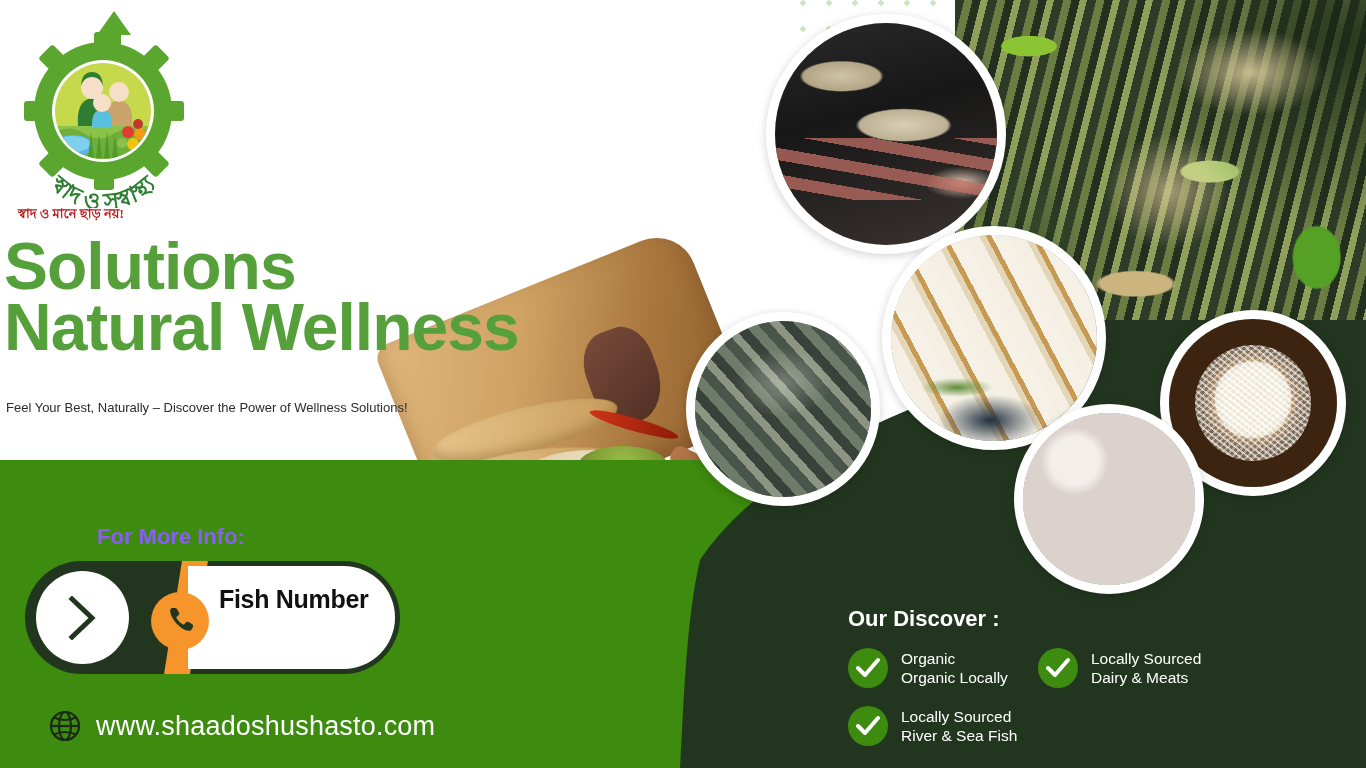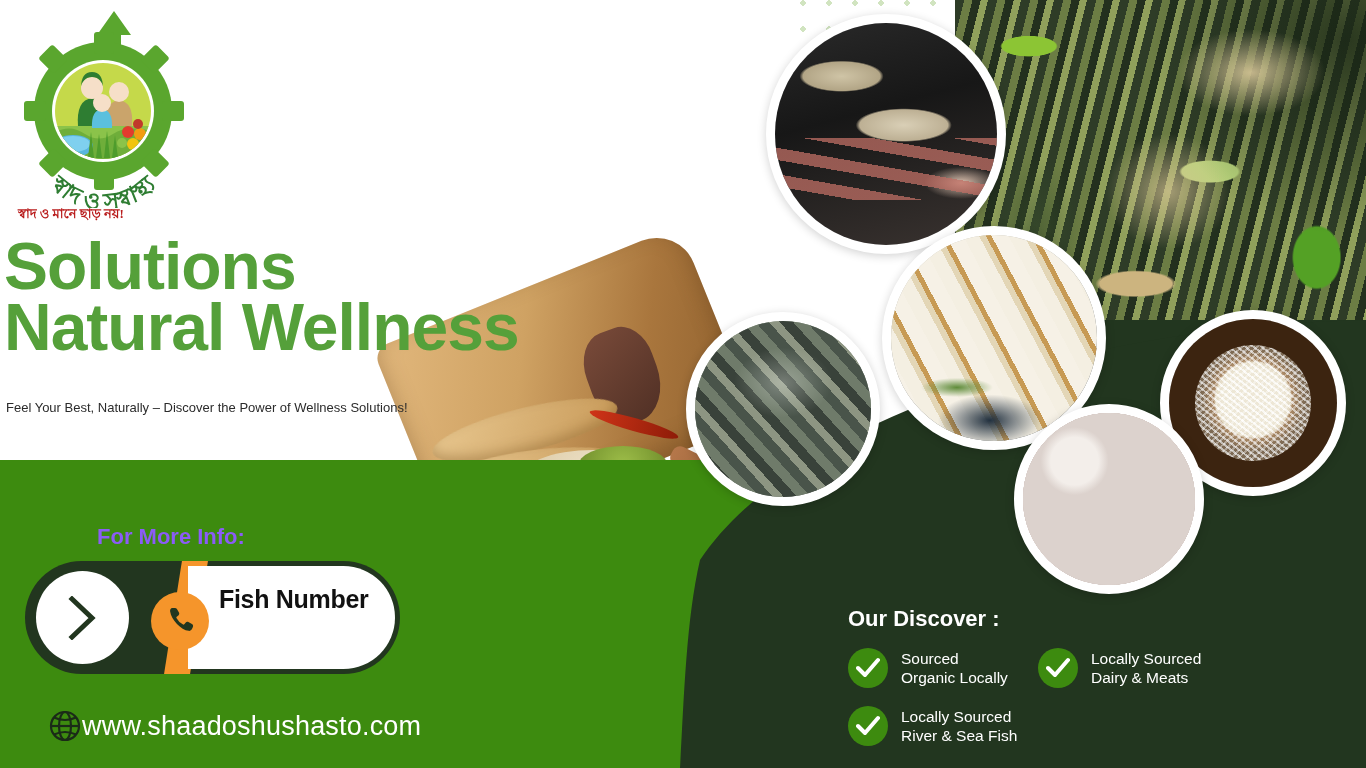--- a/index.html
+++ b/index.html
@@ -256,21 +256,21 @@
   .contact .phone-glyph{position:absolute;left:140px;top:44px;width:31px;height:31px;}
   .contact .ph-label{
     position:absolute;left:194px;top:24px;color:#111111;
     font-size:25px;font-weight:700;letter-spacing:-.3px;
   }
   .contact .ph-num{
     position:absolute;left:194px;top:58px;color:#111111;
     font-size:25px;letter-spacing:.2px;
   }
 
-  .website{position:absolute;left:48px;top:706px;height:40px;display:flex;align-items:center;}
+  .website{position:absolute;left:48px;top:706px;height:40px;display:flex;align-items:center;gap:14px;}
   .website .url{color:#ffffff;font-size:27px;letter-spacing:.2px;}
 
   
   .svc-title{
     position:absolute;left:848px;top:606px;color:#ffffff;
     font-size:22px;font-weight:700;
   }
   .svc{position:absolute;display:flex;align-items:center;gap:13px;}
   .svc .check{
     width:40px;height:40px;border-radius:50%;background:#3d8b0f;
@@ -436,21 +436,21 @@
 
   <div class="svc-title">Our Discover :</div>
 
   <div class="svc svc-1">
     <span class="check">
       <svg width="24" height="22" viewBox="0 0 24 22">
         <path d="M2 11 L9 18 L22 3" fill="none" stroke="#ffffff" stroke-width="4" stroke-linecap="round" stroke-linejoin="round"></path>
       </svg>
     </span>
     <span class="txt">
-      <div>Sourced</div>
+      <div>Organic</div>
       <div>Organic Locally</div>
     </span>
   </div>
 
   <div class="svc svc-2">
     <span class="check">
       <svg width="24" height="22" viewBox="0 0 24 22">
         <path d="M2 11 L9 18 L22 3" fill="none" stroke="#ffffff" stroke-width="4" stroke-linecap="round" stroke-linejoin="round"></path>
       </svg>
     </span>

